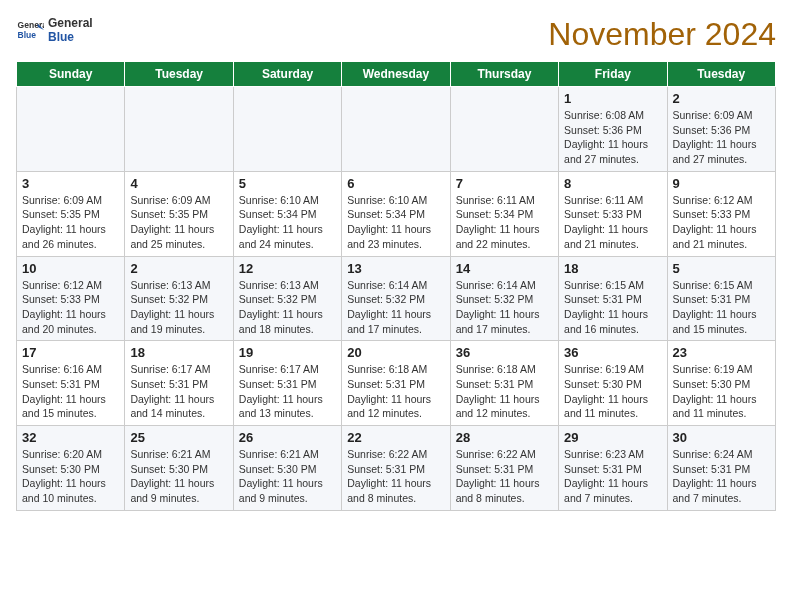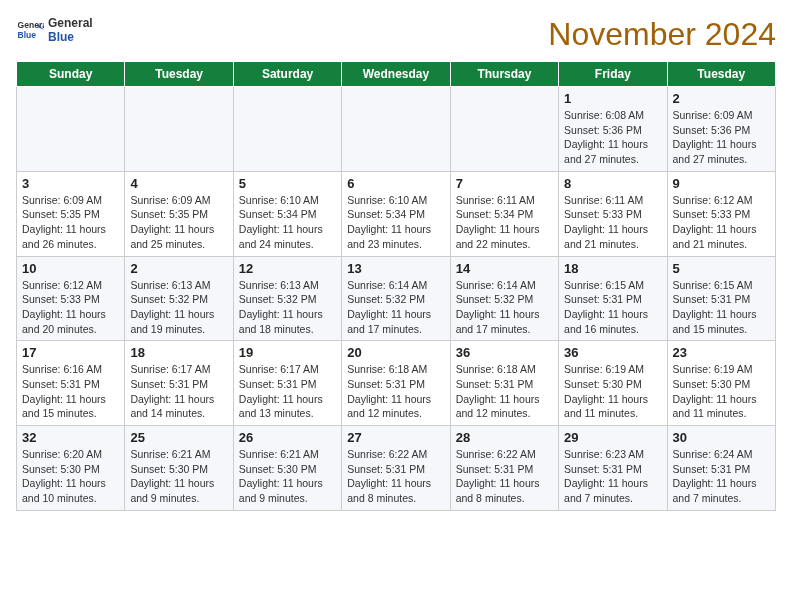--- a/index.html
+++ b/index.html
@@ -226,21 +226,21 @@
         </td>
         <td>
           <span class="day-num">25</span>
           <div class="day-info">Sunrise: 6:21 AM<br>Sunset: 5:30 PM<br>Daylight: 11 hours and 9 minutes.</div>
         </td>
         <td>
           <span class="day-num">26</span>
           <div class="day-info">Sunrise: 6:21 AM<br>Sunset: 5:30 PM<br>Daylight: 11 hours and 9 minutes.</div>
         </td>
         <td>
-          <span class="day-num">27</span>
+          <span class="day-num">22</span>
           <div class="day-info">Sunrise: 6:22 AM<br>Sunset: 5:31 PM<br>Daylight: 11 hours and 8 minutes.</div>
         </td>
         <td>
           <span class="day-num">28</span>
           <div class="day-info">Sunrise: 6:22 AM<br>Sunset: 5:31 PM<br>Daylight: 11 hours and 8 minutes.</div>
         </td>
         <td>
           <span class="day-num">29</span>
           <div class="day-info">Sunrise: 6:23 AM<br>Sunset: 5:31 PM<br>Daylight: 11 hours and 7 minutes.</div>
         </td>

